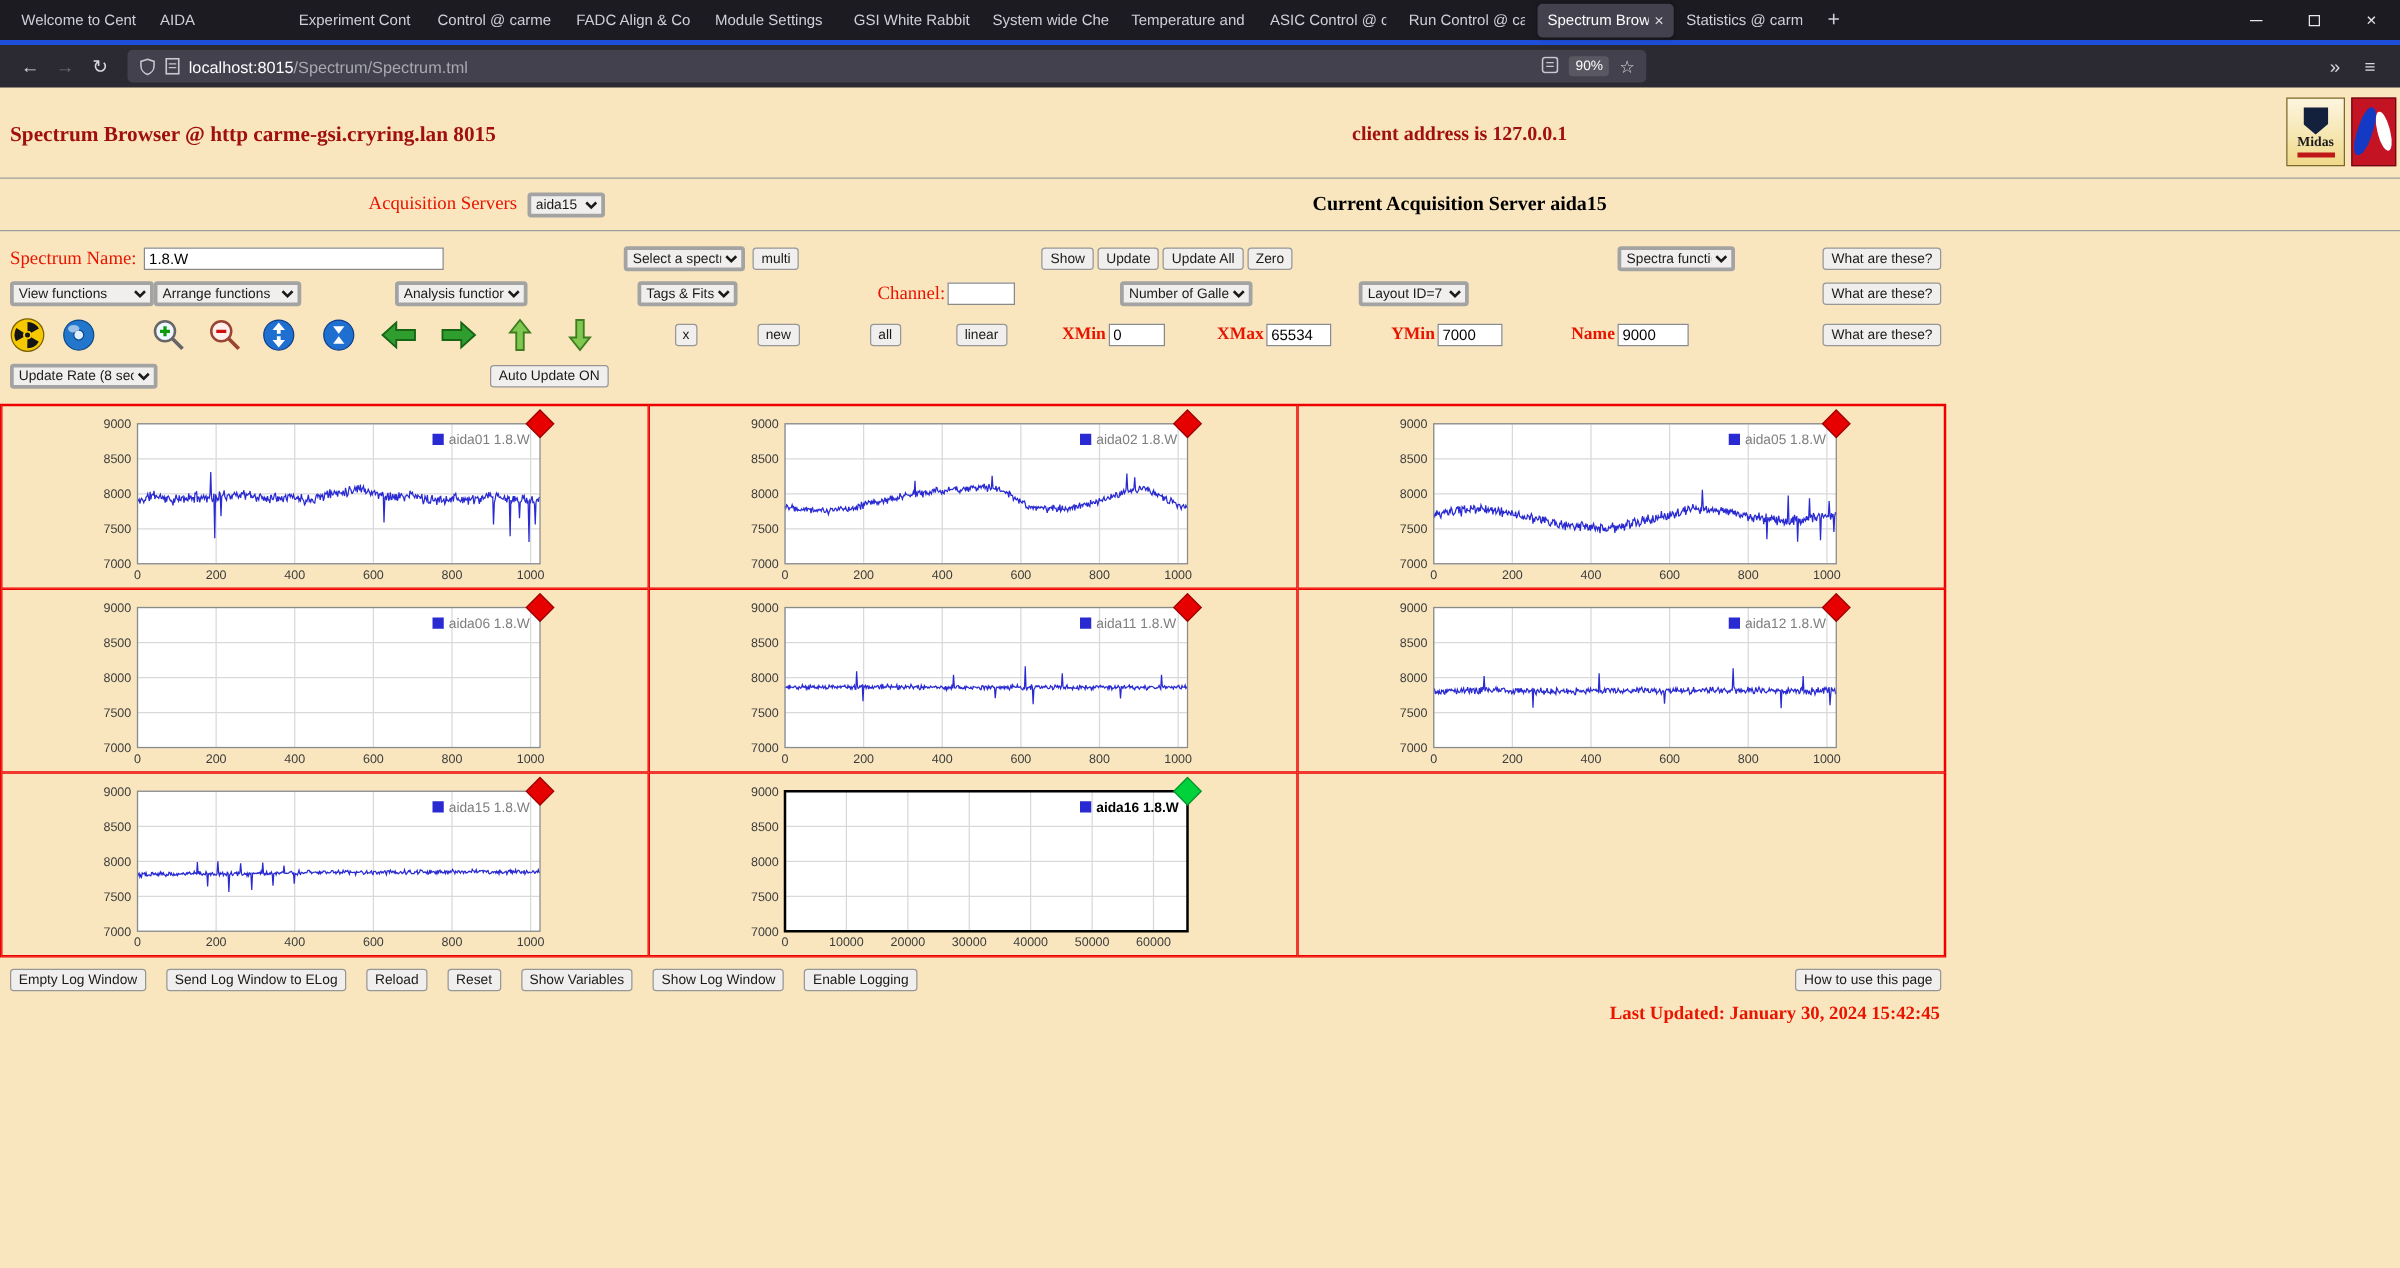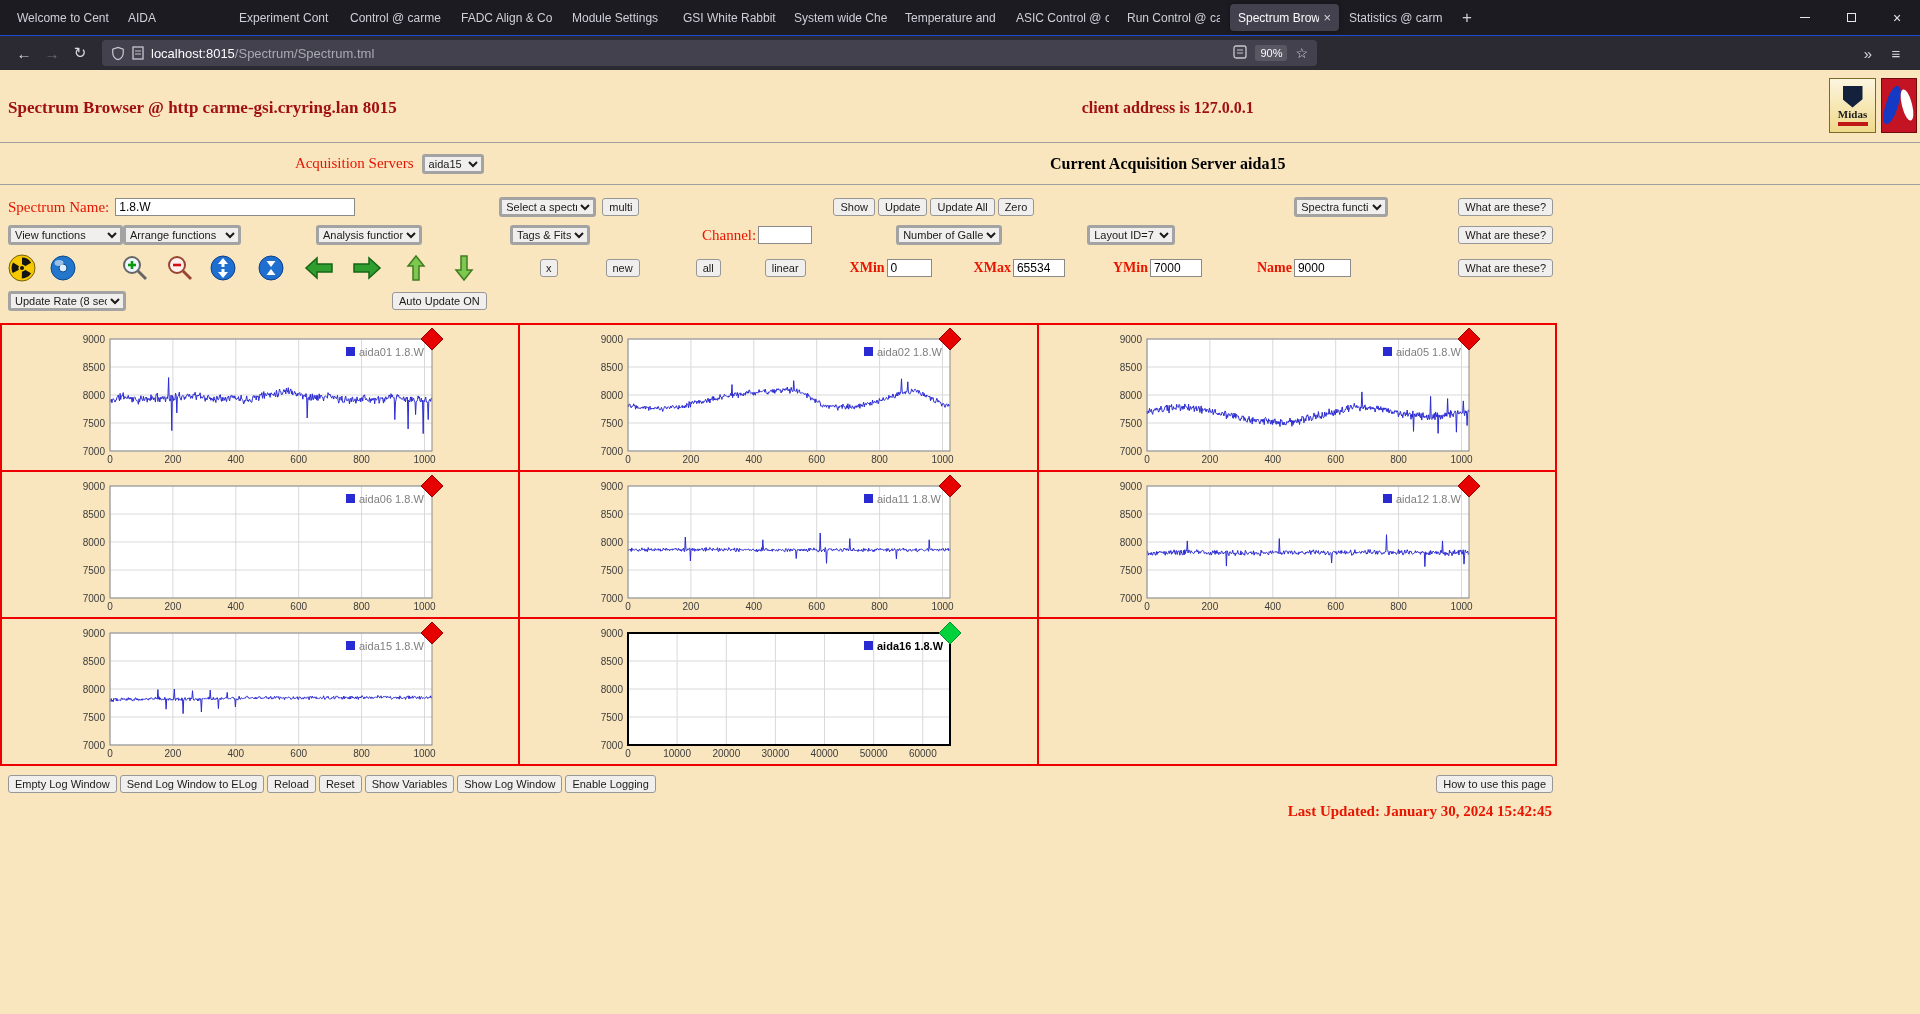--- a/index.html
+++ b/index.html
@@ -1,20 +1,20 @@
 <!DOCTYPE html>
 <html><head>
 <meta charset="utf-8">
 <style>
   * { margin:0; padding:0; box-sizing:border-box; }
   html, body { width:1920px; height:1014px; overflow:hidden; }
   body { font-family:"Liberation Sans", sans-serif; background:#f9e6bf; }
 
   
-  .tabbar { height:36px; background:#1c1b22; display:flex; align-items:center; border-bottom:1px solid #1d4ed8; }
+  .tabbar { height:36px; background:#1c1b22; display:flex; align-items:center; border-bottom:4px solid #1d4ed8; }
   .tabstrip { display:flex; align-items:center; padding-left:8px; }
   .tab { width:109px; height:27px; margin:0 1px; border-radius:4px; display:flex; align-items:center;
          padding:0 8px; color:#cfcfd8; font-size:12px; overflow:hidden; white-space:nowrap; }
   .tab .tlabel { flex:1; overflow:hidden; }
   .tab.active { background:#42414d; color:#fbfbfe; box-shadow:0 0 4px rgba(0,0,0,.4); }
   .tab .close { margin-left:4px; font-size:13px; color:#d8d8de; }
   .newtab { width:26px; height:26px; margin-left:3px; border-radius:4px; color:#cfcfd8; font-size:17px;
             display:flex; align-items:center; justify-content:center; }
   .winctl { margin-left:auto; display:flex; height:100%; }
   .winbtn { width:46px; height:100%; display:flex; align-items:center; justify-content:center; color:#e8e8ec; font-size:14px; }
@@ -601,21 +601,21 @@
             <rect x="270" y="20" width="9" height="9" fill="#2a2ad2"></rect>
             <text x="283" y="28.5" class="legend sel">aida16 1.8.W</text>
             <polygon points="356,1 367,12 356,23 345,12" fill="#00d23c" stroke="#009428"></polygon>
           </svg>
         </div>
       </div>
     <div class="gcell"></div>
   </div>
 
   <div class="footer-row">
-    <span style="display:flex;gap:3px">
+    <span style="display:flex;gap:16px">
         <button class="std">Empty Log Window</button>
         <button class="std">Send Log Window to ELog</button>
         <button class="std">Reload</button>
         <button class="std">Reset</button>
         <button class="std">Show Variables</button>
         <button class="std">Show Log Window</button>
         <button class="std">Enable Logging</button>
       </span>
     <span class="fspacer"></span>
     <button class="std">How to use this page</button>

